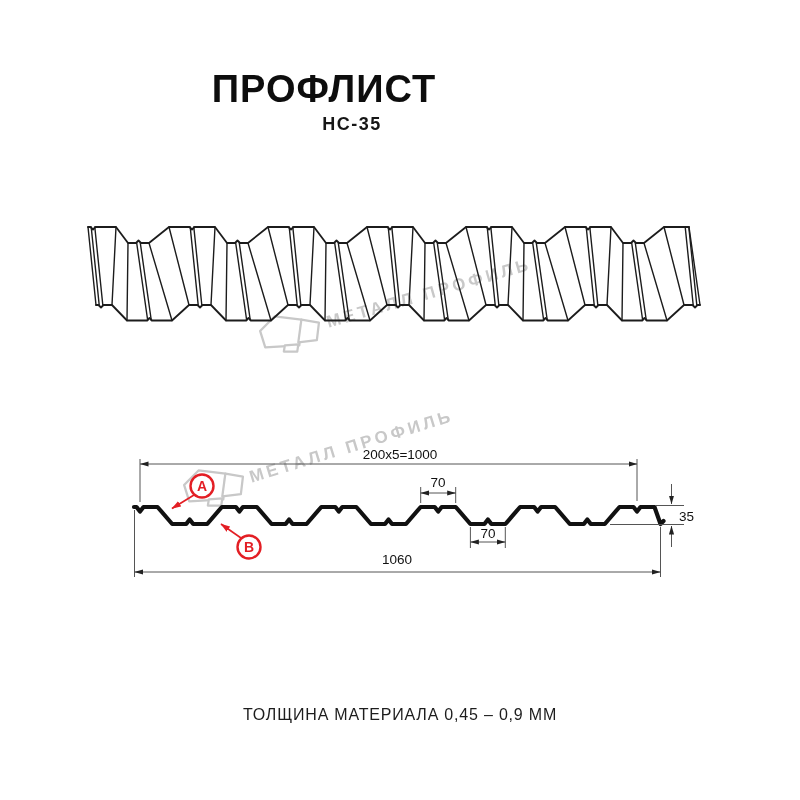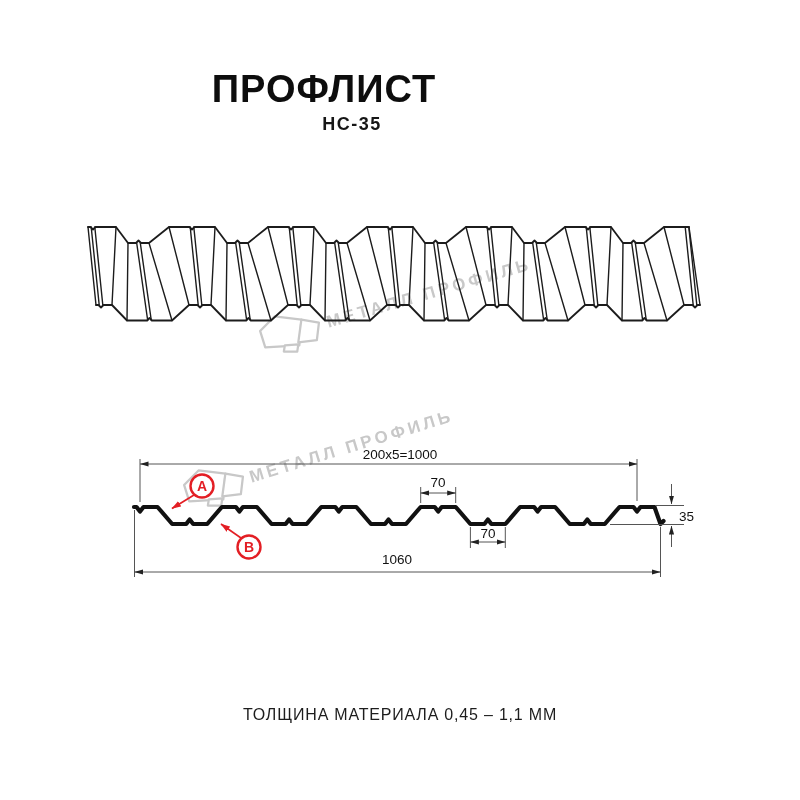--- a/index.html
+++ b/index.html
@@ -43,21 +43,21 @@
       <path d="M3 19 L17 5 L43 8 L41 33 L8 35 Z"></path>
       <path d="M43 8 L60 11 L58 28 L40 30 Z"></path>
       <path d="M27 33 L40 32 L39 39 L26 39 Z"></path>
     </g>
   </svg>
 </div>
 <div class="abs wm wm-text" id="wm2-text">МЕТАЛЛ ПРОФИЛЬ</div>
 
 <div class="abs title">ПРОФЛИСТ</div>
 <div class="abs subtitle">НС-35</div>
-<div class="abs footer">ТОЛЩИНА МАТЕРИАЛА 0,45 – 1,1 ММ</div>
+<div class="abs footer">ТОЛЩИНА МАТЕРИАЛА 0,45 – 0,9 ММ</div>
 
 <svg id="drawing" class="abs" width="800" height="800" viewBox="0 0 800 800">
   <defs>
     <marker id="ah" viewBox="0 0 9 6" refX="8.5" refY="3" markerWidth="9" markerHeight="6" orient="auto" markerUnits="userSpaceOnUse">
       <path d="M0 0.4 L8.8 3 L0 5.6 Z" fill="#222"></path>
     </marker>
     <marker id="ahs" viewBox="0 0 9 6" refX="8.5" refY="3" markerWidth="9" markerHeight="6" orient="auto-start-reverse" markerUnits="userSpaceOnUse">
       <path d="M0 0.4 L8.8 3 L0 5.6 Z" fill="#222"></path>
     </marker>
     <marker id="ahr" viewBox="0 0 10 7" refX="9" refY="3.5" markerWidth="10" markerHeight="7" orient="auto" markerUnits="userSpaceOnUse">

